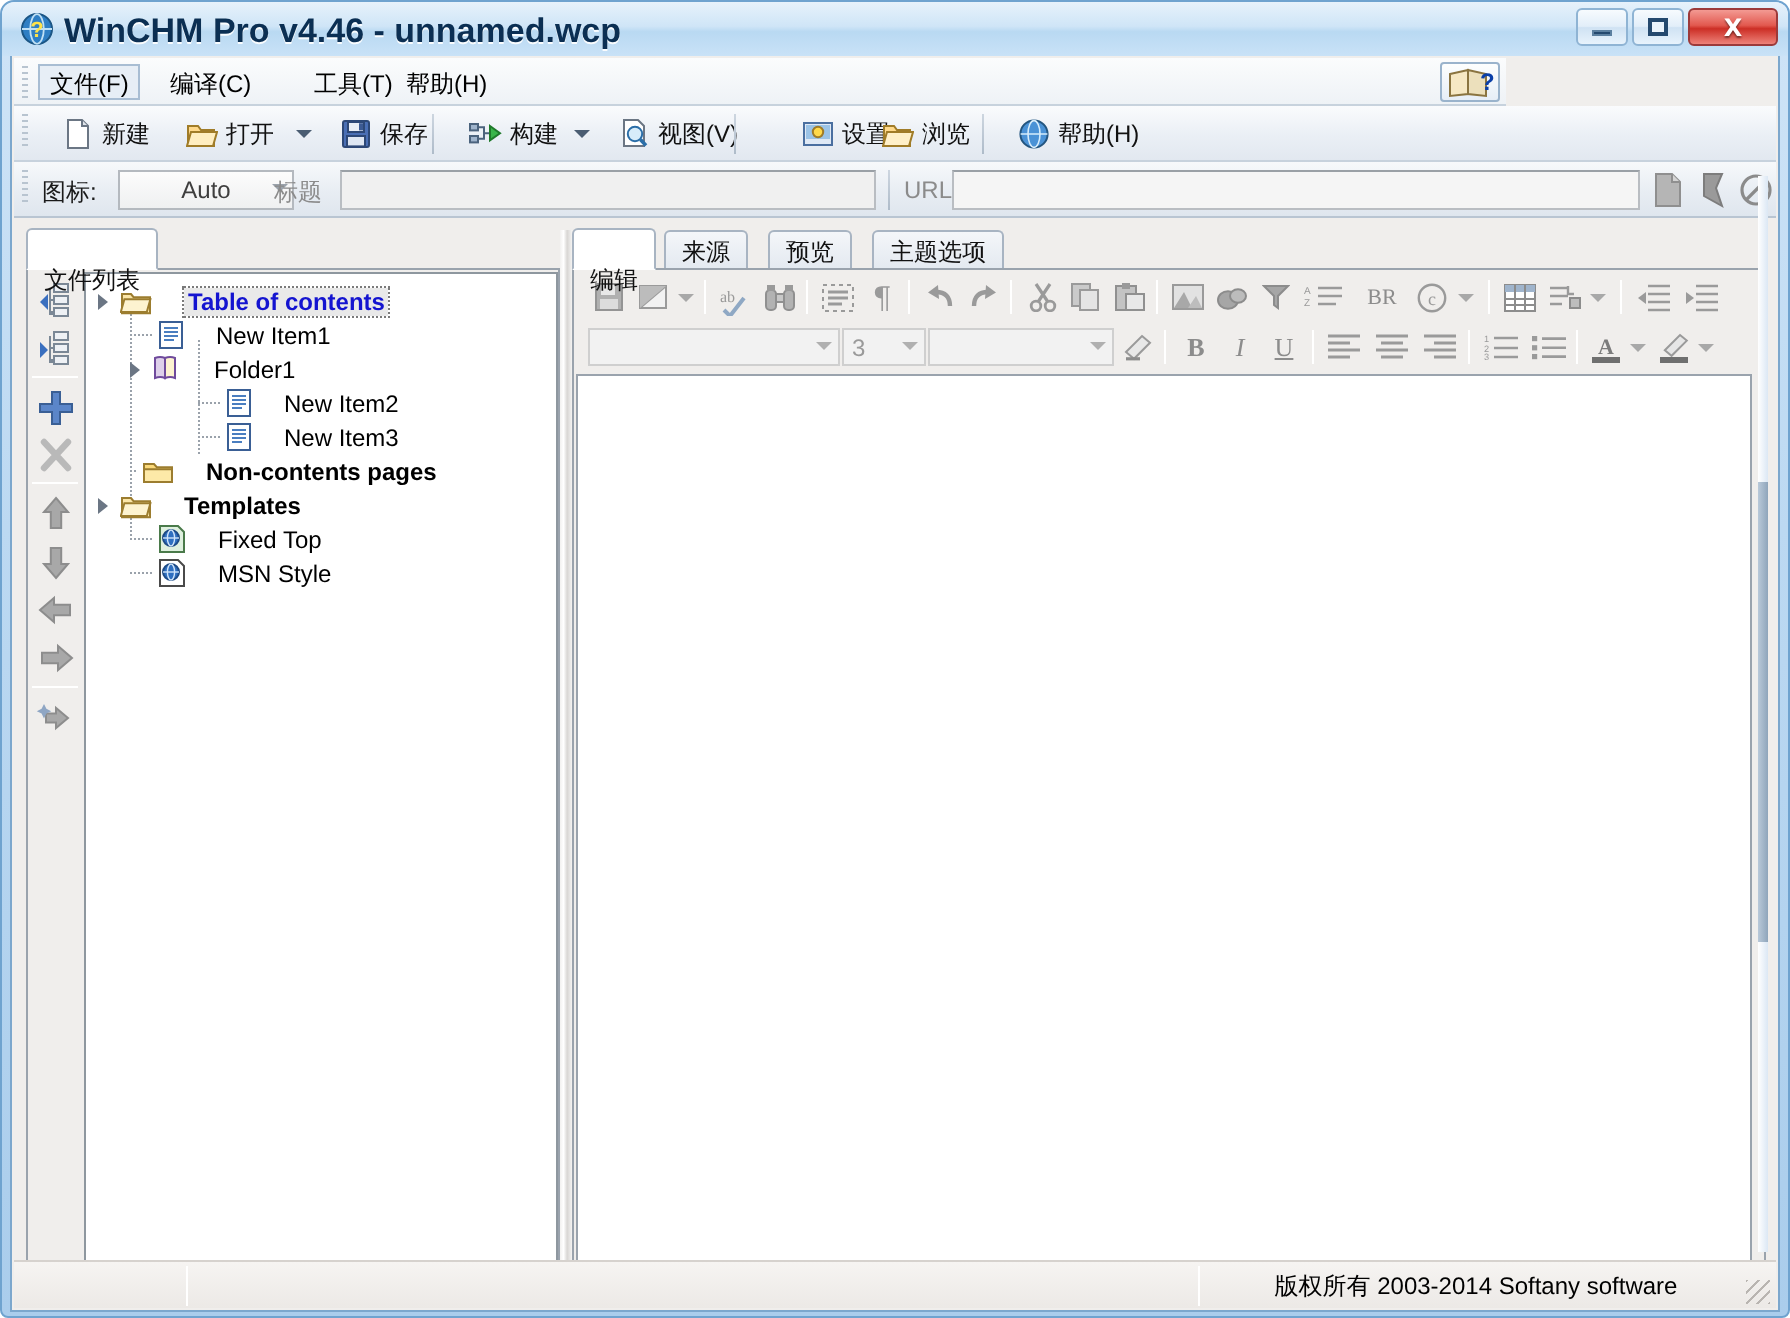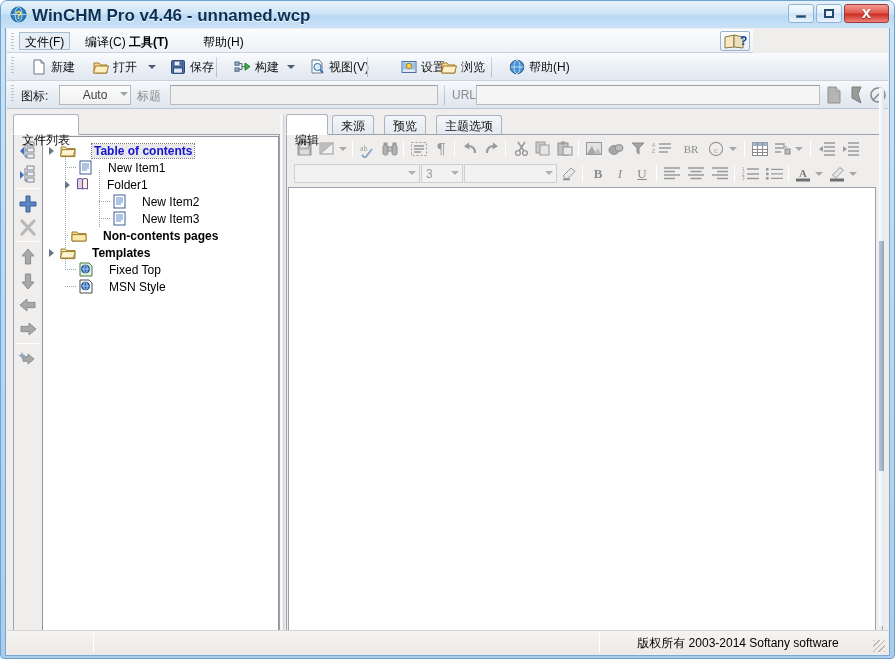--- a/index.html
+++ b/index.html
@@ -340,21 +340,21 @@
       <div class="wbtn-glyph">X</div>
     </div>
   </div>
 
   <div id="client">
 
     <div id="menubar">
       <div class="grip"></div>
       <div class="menu-item sel" style="left:12px;">文件(F)</div>
       <div class="menu-item" style="left:72px;">编译(C)</div>
-      <div class="menu-item" style="left:116px;font-weight:bold;">工具(T)</div>
+      <div class="menu-item" style="left:144px;">工具(T)</div>
       <div class="menu-item" style="left:190px;">帮助(H)</div>
       <div id="help-big-btn">
         <svg width="28" height="18" viewBox="0 0 28 18">
           <path d="M4 5 L13 3 L13 15 L4 16 Z" fill="#f6e8c4" stroke="#8a7440"></path>
           <path d="M13 3 L22 5 L22 16 L13 15 Z" fill="#ece0bc" stroke="#8a7440"></path>
           <text x="19" y="13" font-size="12" font-weight="bold" fill="#0a3fa8" font-family="Liberation Sans, sans-serif">?</text>
         </svg>
       </div>
     </div>
 
@@ -440,21 +440,21 @@
         </svg>
         <span class="lbl">帮助(H)</span>
       </div>
     </div>
 
     <div id="toprow">
       <div class="grip"></div>
 
       <div class="row-label" style="left:14px;">图标:</div>
 
-      <div class="combo" style="left:52px; width:72px;">
+      <div class="combo" style="left:52px; width:88px;">
         <span>Auto</span>
         <span class="cdrop"></span>
       </div>
 
       <div class="row-label dim" style="left:130px;">标题</div>
 
       <div class="textbox" style="left:163px; width:268px;"></div>
 
       <div class="tsep" style="left:437px; top:4px; height:20px;"></div>
 

